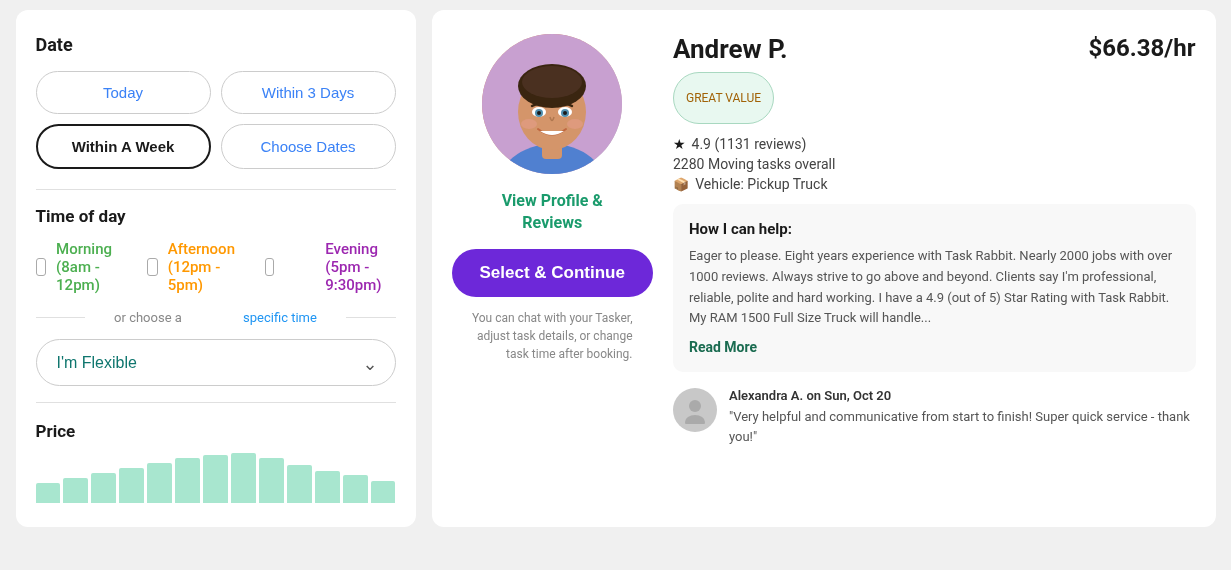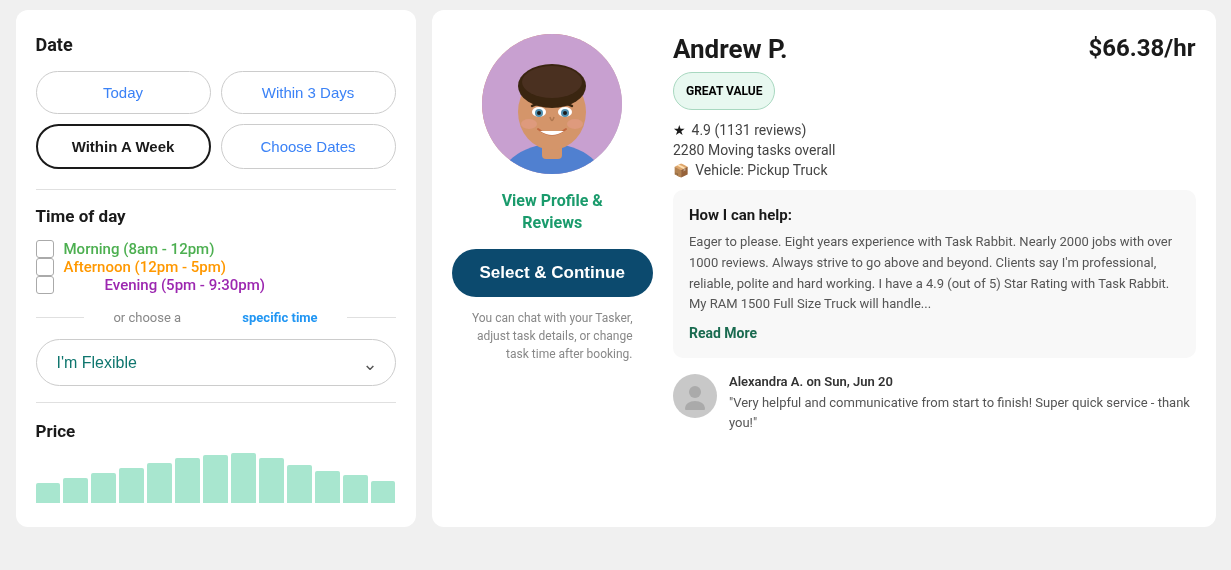--- a/index.html
+++ b/index.html
@@ -61,21 +61,22 @@
       margin: 16px 0;
     }
     .time-section-title {
       font-size: 17px;
       font-weight: 700;
       color: #1a1a1a;
       margin-bottom: 14px;
     }
     .checkbox-group {
       display: flex;
-      flex-direction: column;
+      flex-direction: row;
+      gap: 10px;
       margin-bottom: 16px;
     }
     .checkbox-item {
       display: flex;
       align-items: center;
       gap: 10px;
       font-size: 15px;
       cursor: pointer;
     }
     .checkbox-item input[type="checkbox"] {
@@ -95,21 +96,21 @@
       font-size: 13px;
       margin: 14px 0;
     }
     .or-divider::before, .or-divider::after {
       content: '';
       flex: 1;
       border-top: 1px solid #e0e0e0;
     }
     .or-divider span.specific {
       color: #2196F3;
-      font-weight: 700;
+      font-weight: 400;
     }
     .dropdown-select {
       width: 100%;
       border: 1.5px solid #ccc;
       border-radius: 50px;
       padding: 14px 20px;
       font-size: 16px;
       color: #0f766e;
       cursor: pointer;
       appearance: none;
@@ -178,21 +179,21 @@
       color: #1a9b6c;
       font-weight: 700;
       font-size: 16px;
       text-align: center;
       text-decoration: none;
       cursor: pointer;
       margin-bottom: 14px;
       line-height: 1.4;
     }
     .select-btn {
-      background: #0c4a6e;
+      background: #6d28d9;
       color: #fff;
       border: none;
       border-radius: 50px;
       padding: 14px 28px;
       font-size: 17px;
       font-weight: 700;
       cursor: pointer;
       width: 100%;
       margin-bottom: 12px;
     }
@@ -219,25 +220,25 @@
     }
     .tasker-rate {
       font-size: 24px;
       font-weight: 700;
       color: #1a1a1a;
       text-align: right;
     }
     .great-value-badge {
       display: inline-block;
       background: #e8f8f0;
-      color: #000000;
+      color: #a16207;
       border-radius: 50px;
-      padding: 11px 12px;
+      padding: 18px 12px;
       font-size: 12px;
-      font-weight: 700;
+      font-weight: 400;
       margin-bottom: 12px;
       border: 1px solid #a8d8c0;
     }
     .tasker-stats {
       margin-bottom: 12px;
     }
     .stat-row {
       display: flex;
       align-items: center;
       gap: 6px;
@@ -447,20 +448,20 @@
       <div class="review-section">
         <div class="reviewer-avatar">
           <svg viewBox="0 0 28 28" xmlns="http://www.w3.org/2000/svg">
             <circle cx="14" cy="10" r="6" fill="#aaa"></circle>
             <ellipse cx="14" cy="26" rx="10" ry="7" fill="#aaa"></ellipse>
           </svg>
         </div>
         <div class="review-content">
           <div class="reviewer-name-date">
             <span>Alexandra A.</span>
-            <span>on Sun, Jun 20</span>
+            <span>on Sun, Oct 20</span>
           </div>
           <div class="review-text">"Very helpful and communicative from start to finish! Super quick service - thank you!"</div>
         </div>
       </div>
     </div>
   </div>
 </div>
 
 </body></html>

